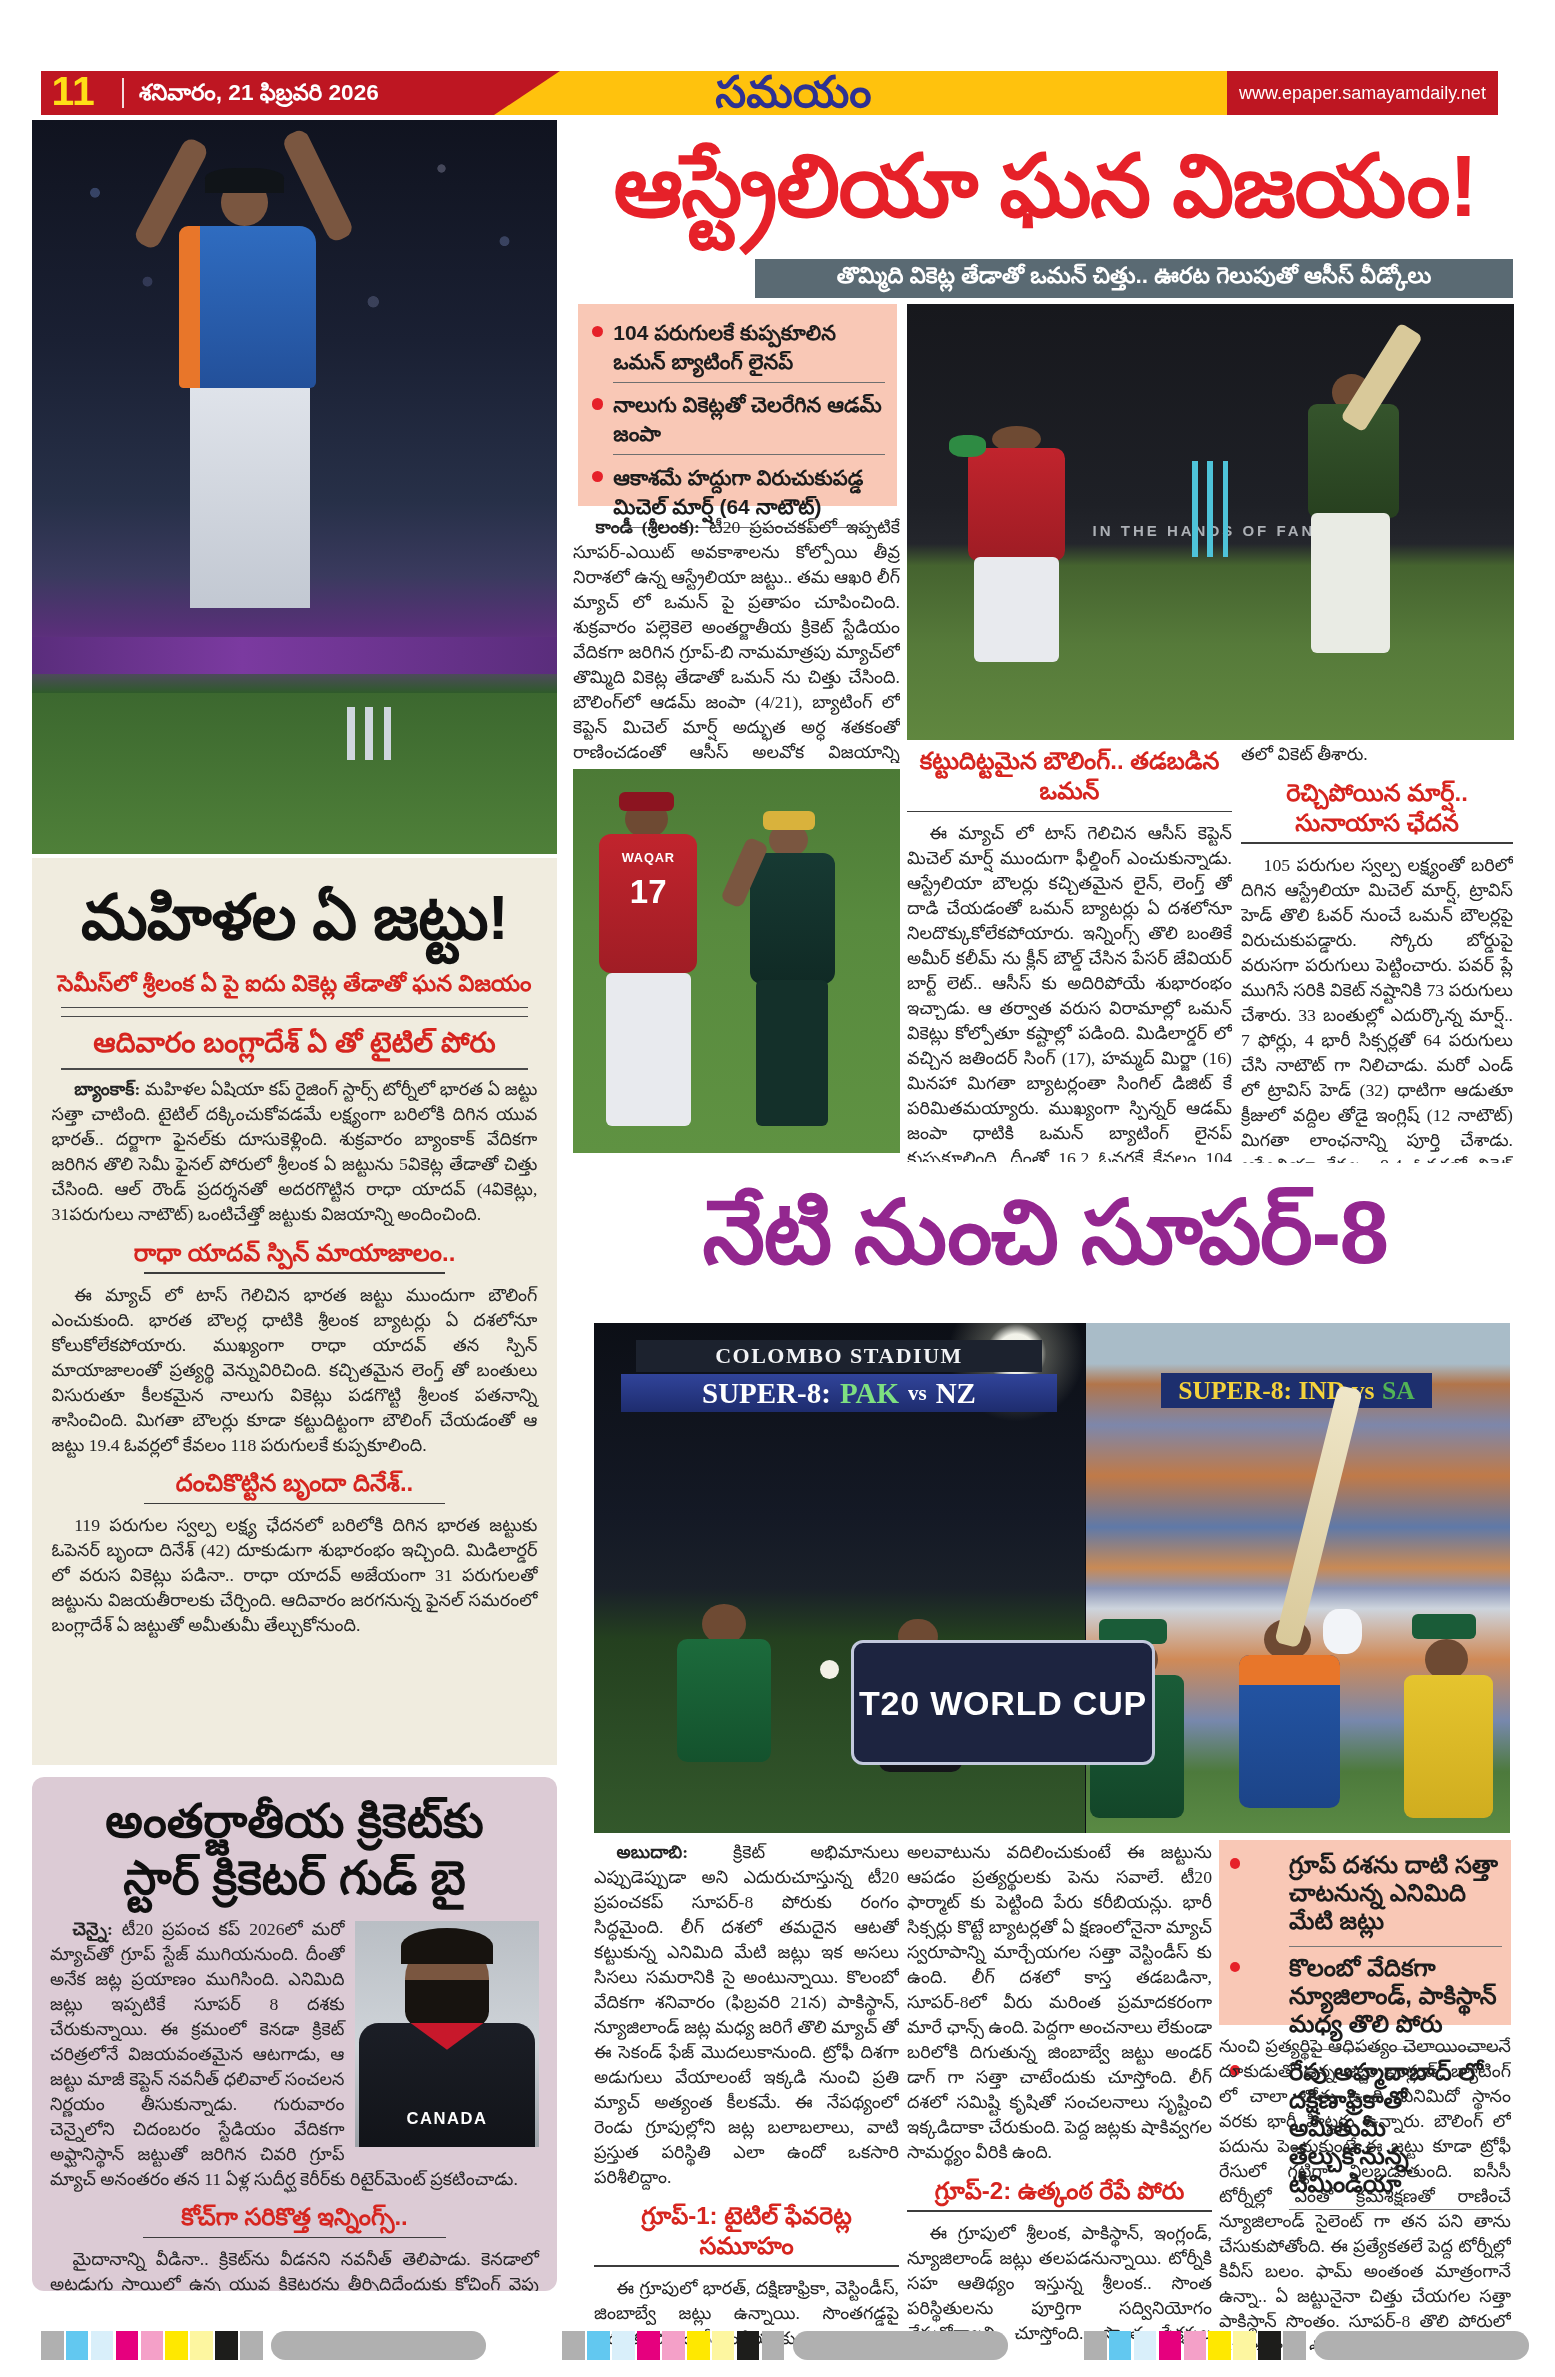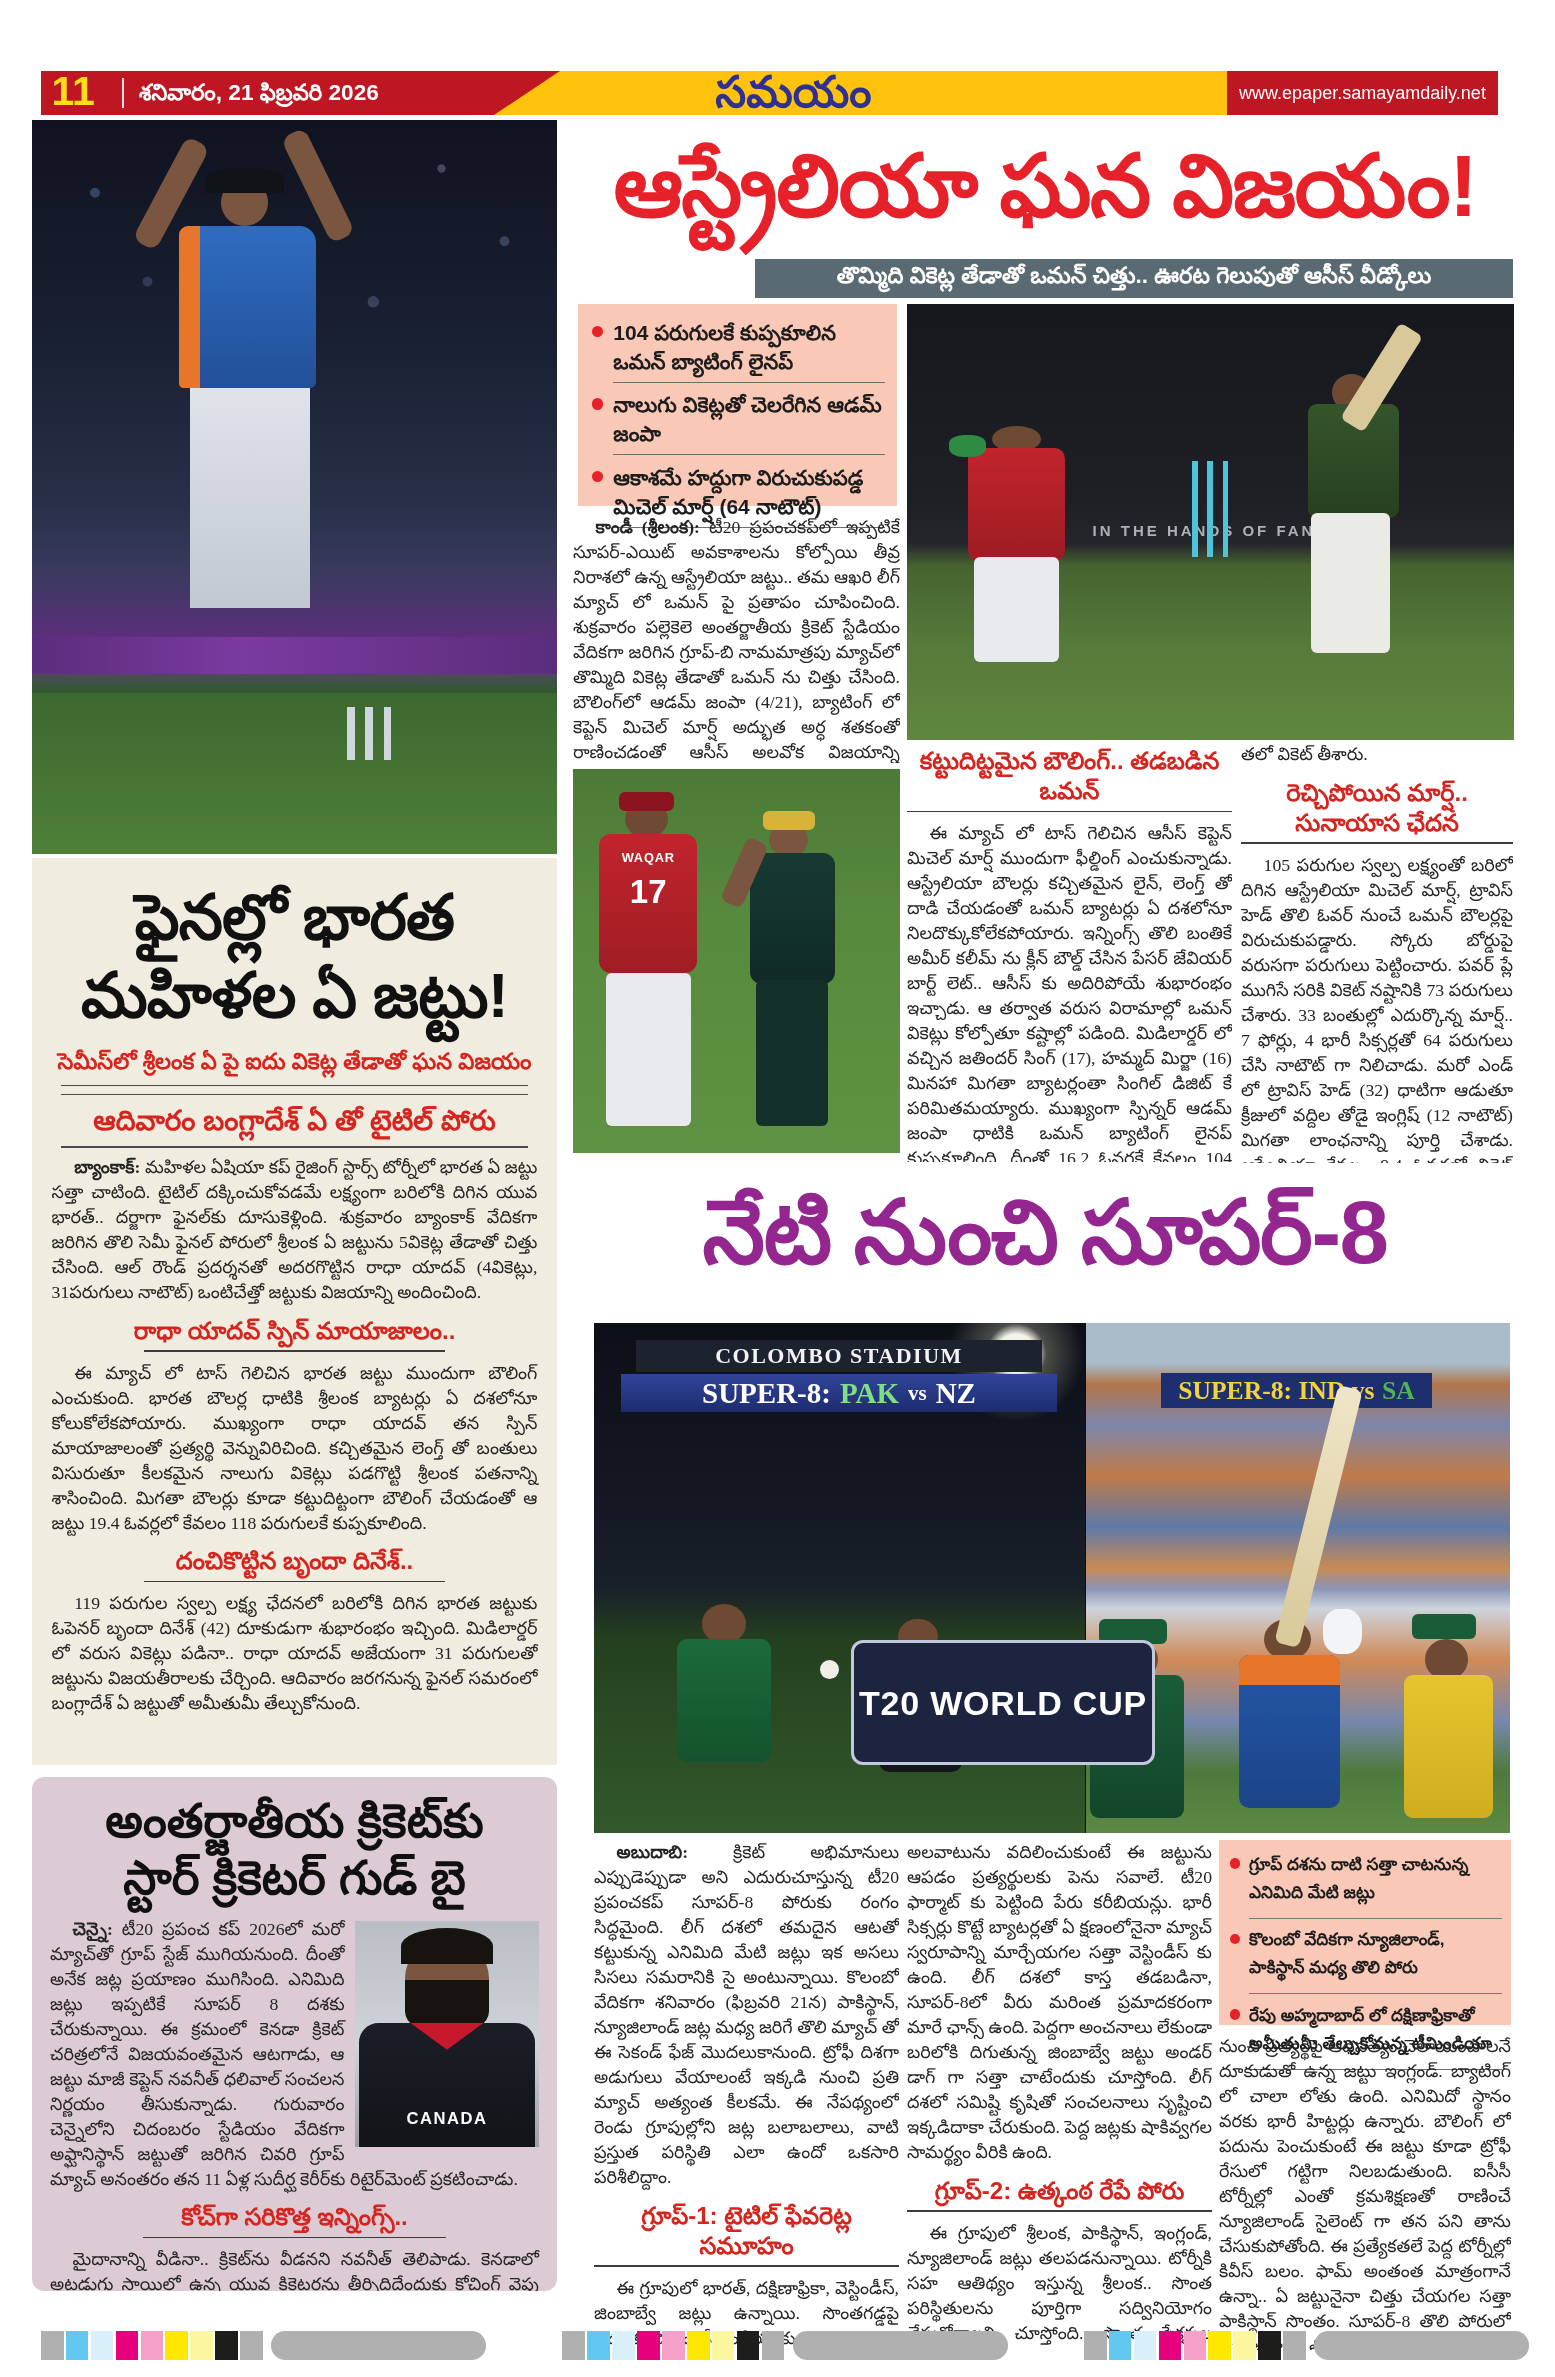--- a/index.html
+++ b/index.html
@@ -93,21 +93,21 @@
      linear-gradient(180deg,#a9bcc8 0%,#a9bcc8 8%,#b2754a 12%,#7d87ab 20%,#c07a48 30%,#5f79a8 40%,#c98a55 48%,#8a94b5 52%,#cdd4dd 56%,#d08a57 66%,#7788ad 78%,#4d7a3c 88%,#5a8a44 100%);}
   .cl-banner-r{left:75px;top:50px;width:271px;height:35px;background:#1d2f6e;
      display:flex;align-items:center;justify-content:center;font-size:25.6px;font-weight:bold;gap:7.5px;}
   .badge{left:257px;top:317px;width:298px;height:119px;background:#1d2440;border:3px solid #c3c9dd;border-radius:12px;
      display:flex;flex-direction:row;align-items:center;justify-content:center;color:#fff;font-weight:bold;
      font-size:34px;line-height:42px;letter-spacing:0.8px;}
   .s8-col1{left:594px;top:1840px;width:305px;height:510px;}
   .s8-col2{left:907px;top:1840px;width:305px;height:510px;}
   .s8-col3{left:1219px;top:1840px;width:292px;height:510px;}
   .pink-box{width:292px;height:185px;background:#F9C8B6;box-sizing:border-box;padding:10.5px 9px 3px 10.5px;margin-bottom:9px;}
-  .pink-box .hl-txt{font-size:17px;line-height:28px;border-bottom:1.1px solid #777;padding-bottom:11px;}
+  .pink-box .hl-txt{font-size:24px;line-height:28px;border-bottom:1.1px solid #777;padding-bottom:11px;margin-left:40px;}
   .pink-box .hl-dot{width:10.5px;height:10.5px;margin:7.5px 9px 0 0;}
 
   
   .cbar{left:41px;top:2331px;width:1488px;height:29px;display:flex;justify-content:space-between;}
   .cb-group{display:flex;align-items:stretch;}
   .cb-block{width:22.6px;margin-right:2.3px;}
   .cb-long{width:215px;border-radius:14.3px;margin-left:6px;}
 </style>
 </head>
 <body>
@@ -138,21 +138,20 @@
     <div class="abs" style="left:28%;top:14.5%;width:26%;height:22%;background:linear-gradient(180deg,#2f6cc0,#23509a);border-radius:16.6px 16.6px 6px 6px;"></div>
     <div class="abs" style="left:28%;top:14.5%;width:4%;height:22%;background:#e8762a;border-radius:9px 0 0 4.5px;"></div>
     <div class="abs" style="left:30%;top:36.5%;width:23%;height:30%;background:linear-gradient(180deg,#dfe3ea,#c2c8d2);"></div>
     <div class="abs" style="left:0;top:78%;width:100%;height:22%;background:linear-gradient(180deg,#3c682f,#4f8039);"></div>
     <div class="abs" style="left:60%;top:80%;width:7.5px;height:53px;background:#cfd6de;"></div>
     <div class="abs" style="left:63.5%;top:80%;width:7.5px;height:53px;background:#cfd6de;"></div>
     <div class="abs" style="left:67%;top:80%;width:7.5px;height:53px;background:#cfd6de;"></div>
   </div>
 
   <div class="abs cream clip">
-    <div class="ls-head sans">ఫైనల్లో భారత</div>
     <div class="ls-head sans">మహిళల ఏ జట్టు!</div>
     <div style="height:13.5px;"></div>
     <div class="deck deck-red sans">సెమీస్‌లో శ్రీలంక ఏ పై ఐదు వికెట్ల తేడాతో ఘన విజయం</div>
     <div class="deck-rule"></div>
     <div class="deck-rule"></div>
     <div class="deck deck-red-big sans">ఆదివారం బంగ్లాదేశ్ ఏ తో టైటిల్ పోరు</div>
     <div class="deck-rule"></div>
     <div class="body-txt">
       <p><span class="dl">బ్యాంకాక్:</span>
          <span>మహిళల ఏషియా కప్ రైజింగ్ స్టార్స్ టోర్నీలో భారత ఏ జట్టు సత్తా చాటింది. టైటిల్ దక్కించుకోవడమే లక్ష్యంగా బరిలోకి దిగిన యువ భారత్.. దర్జాగా ఫైనల్‌కు దూసుకెళ్లింది. శుక్రవారం బ్యాంకాక్ వేదికగా జరిగిన తొలి సెమీ ఫైనల్ పోరులో శ్రీలంక ఏ జట్టును 5వికెట్ల తేడాతో చిత్తు చేసింది. ఆల్ రౌండ్ ప్రదర్శనతో అదరగొట్టిన రాధా యాదవ్ (4వికెట్లు, 31పరుగులు నాటౌట్) ఒంటిచేత్తో జట్టుకు విజయాన్ని అందించింది.</span></p>

